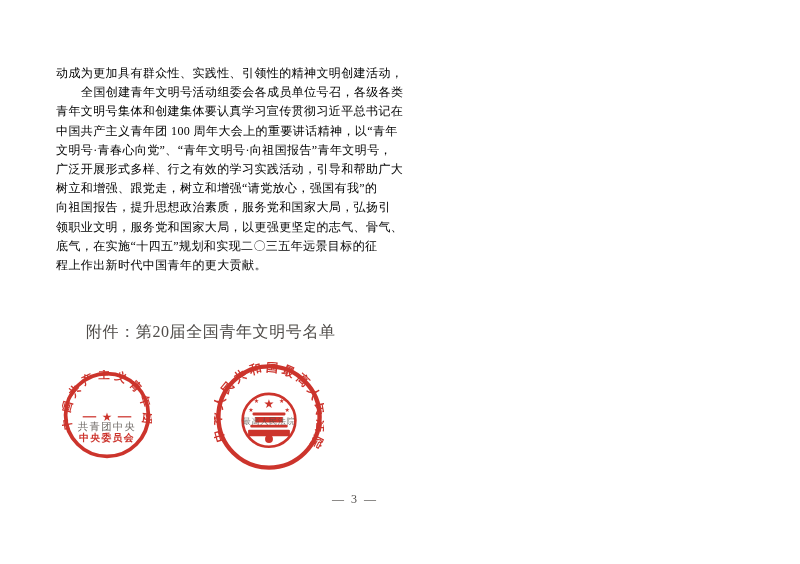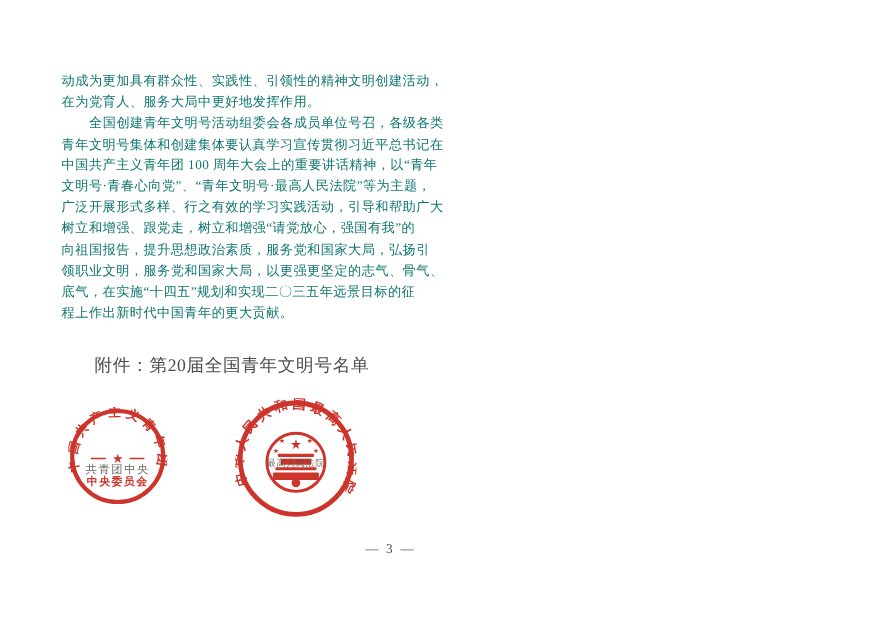--- a/index.html
+++ b/index.html
@@ -8,21 +8,21 @@
     background:#ffffff;
     font-family:"Liberation Serif","DejaVu Serif",serif;
   }
   .page{position:absolute;top:0;bottom:0;}
   #page-left{left:0;width:405px;}
   #page-right{left:405px;width:395px;}
 
   
   #body-text{
     position:absolute;left:56px;top:64px;width:340px;
-    font-size:12px;line-height:19.2px;color:#0f766e;
+    font-size:12px;line-height:19.2px;color:#000000;
     letter-spacing:0.4px;
   }
   .l-line{white-space:nowrap;}
   .l-line.indent{padding-left:25px;}
 
   #attachment-line{
     position:absolute;left:86px;top:322px;
     font-size:16px;color:#4f4c49;letter-spacing:0.6px;white-space:nowrap;
   }
 
@@ -37,25 +37,24 @@
   }
   #page-num-left{left:332px;top:492px;}
 </style>
 </head>
 <body>
 
 <div class="page" id="page-left">
 
   <div id="body-text">
       <div class="l-line">动成为更加具有群众性、实践性、引领性的精神文明创建活动，</div>
-      <div class="l-line">在为党育人、服务大局中更好地发挥作用。</div>
       <div class="l-line indent">全国创建青年文明号活动组委会各成员单位号召，各级各类</div>
       <div class="l-line">青年文明号集体和创建集体要认真学习宣传贯彻习近平总书记在</div>
       <div class="l-line">中国共产主义青年团 100 周年大会上的重要讲话精神，以“青年</div>
-      <div class="l-line">文明号·青春心向党”、“青年文明号·最高人民法院”等为主题，</div>
+      <div class="l-line">文明号·青春心向党”、“青年文明号·向祖国报告”青年文明号，</div>
       <div class="l-line">广泛开展形式多样、行之有效的学习实践活动，引导和帮助广大</div>
       <div class="l-line">树立和增强、跟党走，树立和增强“请党放心，强国有我”的</div>
       <div class="l-line">向祖国报告，提升思想政治素质，服务党和国家大局，弘扬引</div>
       <div class="l-line">领职业文明，服务党和国家大局，以更强更坚定的志气、骨气、</div>
       <div class="l-line">底气，在实施“十四五”规划和实现二〇三五年远景目标的征</div>
       <div class="l-line">程上作出新时代中国青年的更大贡献。</div>
     </div>
 
   <div id="attachment-line">附件：第20届全国青年文明号名单</div>
 

